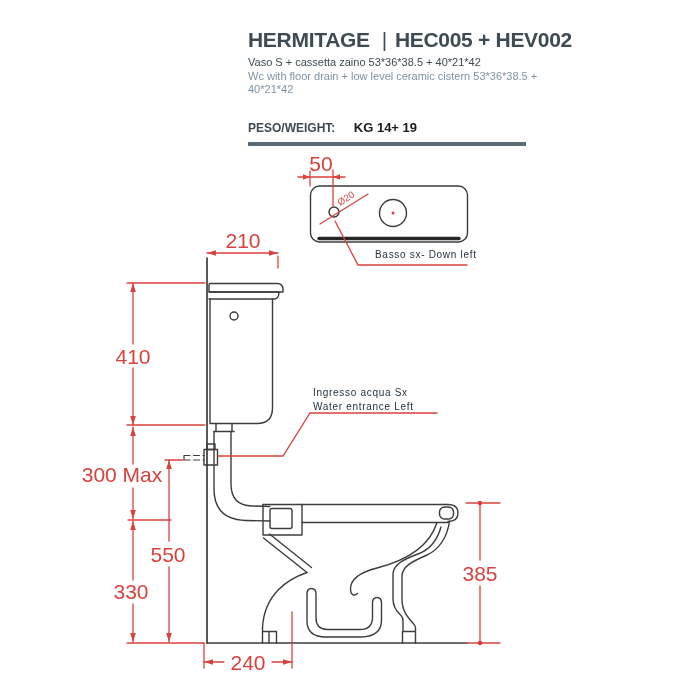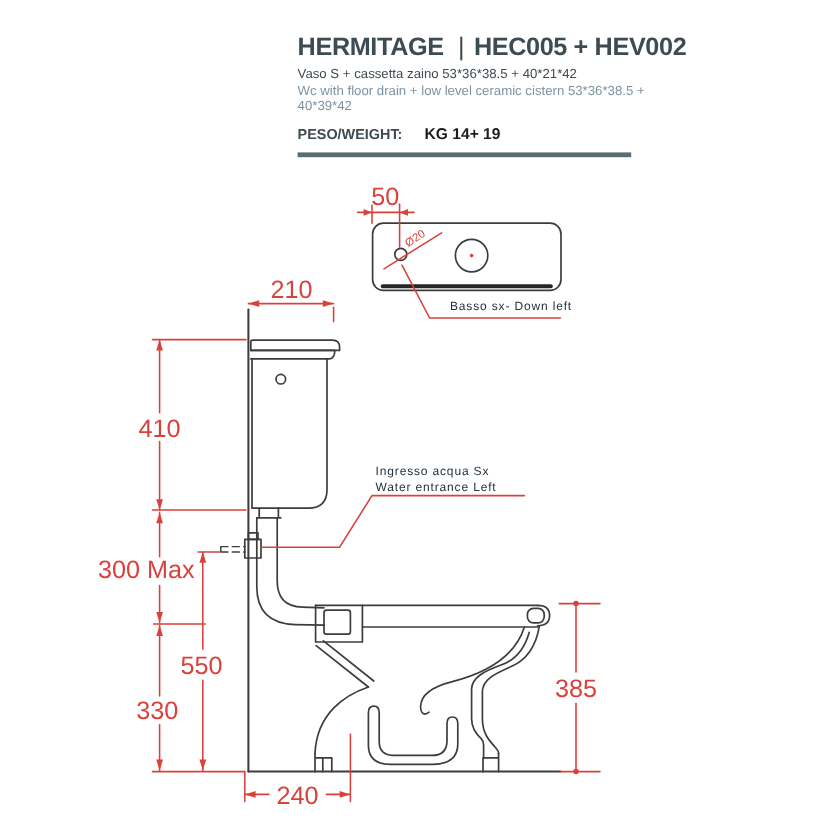--- a/index.html
+++ b/index.html
@@ -3,21 +3,21 @@
 <meta charset="utf-8">
 <style>
   html,body{margin:0;padding:0;background:#fff;}
   .page{position:relative;width:700px;height:700px;background:#ffffff;overflow:hidden;
         font-family:"Liberation Sans", sans-serif;}
   .header{position:absolute;left:248px;top:28px;width:312px;}
   .title-row{font-size:21px;font-weight:bold;color:#3d4b52;letter-spacing:-0.3px;white-space:nowrap;}
   .title-row .tdiv{font-weight:normal;margin:0 8px 0 12px;color:#3d4b52;}
   .sub-it{margin-top:4px;font-size:11px;font-weight:normal;color:#3d4b52;}
   .sub-en{margin-top:2px;font-size:11px;color:#7d93a3;line-height:1.2;}
-  .weight-row{margin-top:7px;white-space:nowrap;}
+  .weight-row{margin-top:22px;white-space:nowrap;}
   .wlabel{font-size:12px;font-weight:bold;color:#3d4b52;}
   .wvalue{font-size:13px;font-weight:bold;color:#1c1c1c;margin-left:14px;}
   .hbar{margin-top:6px;width:278px;height:4px;background:#5b6b74;}
   svg{position:absolute;left:0;top:0;}
   .ln{fill:none;stroke:#3c3c3c;stroke-width:1.4;stroke-linecap:round;stroke-linejoin:round;}
   .lnt{fill:none;stroke:#262626;stroke-width:3.4;stroke-linecap:round;}
   .rl{fill:none;stroke:#d9423c;stroke-width:1.3;stroke-linecap:round;}
   .rf{fill:#d9423c;stroke:none;}
   .dim{fill:#d9423c;font-size:21px;text-anchor:middle;}
   .dimr{fill:#d9423c;font-size:9.5px;text-anchor:start;}
@@ -26,21 +26,21 @@
 </head>
 <body>
 
 <div class="page">
 
   <div class="header">
     <div class="title-row">
       <span>HERMITAGE</span><span class="tdiv">|</span><span>HEC005 + HEV002</span>
     </div>
     <div class="sub-it">Vaso  S  + cassetta zaino  53*36*38.5 + 40*21*42</div>
-    <div class="sub-en">Wc  with floor drain + low level ceramic cistern  53*36*38.5 + 40*39*42</div>
+    <div class="sub-en">Wc  with floor drain + low level ceramic cistern  53*36*38.5 + 40*21*42</div>
     <div class="weight-row">
       <span class="wlabel">PESO/WEIGHT:</span>
       <span class="wvalue">KG 14+ 19</span>
     </div>
     <div class="hbar"></div>
   </div>
 
   <svg width="700" height="700" viewBox="0 0 700 700">
 
     <g>

